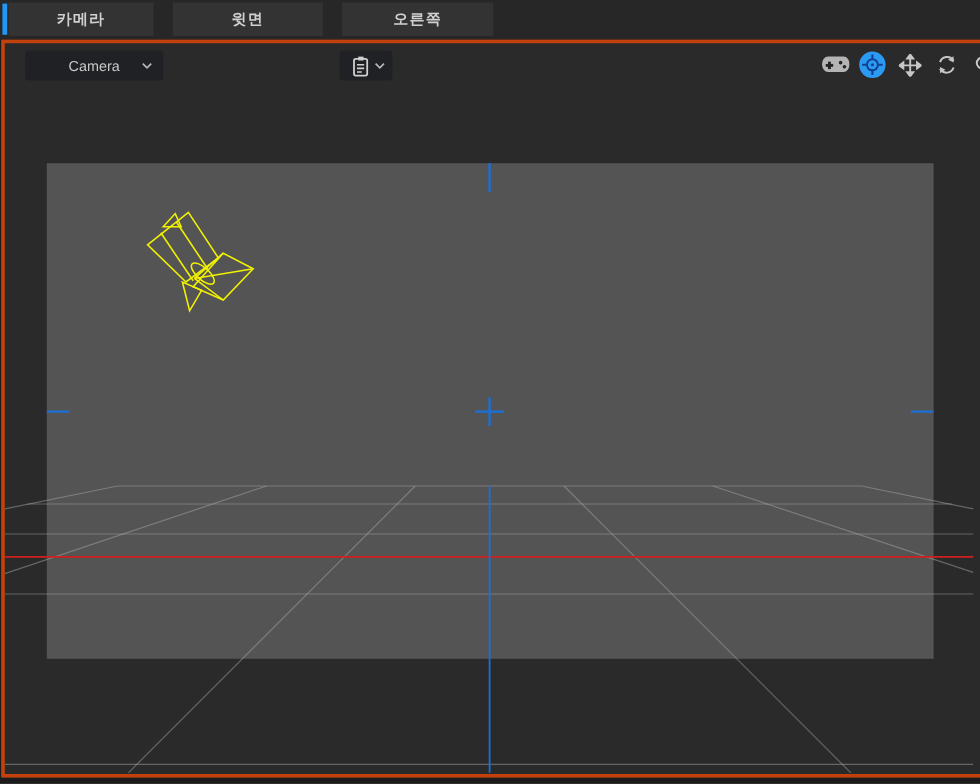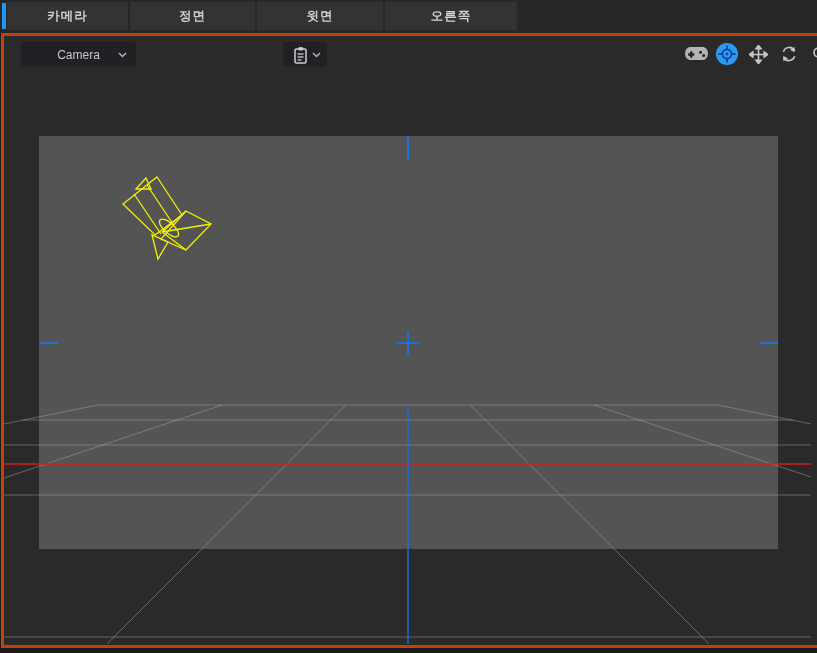--- a/index.html
+++ b/index.html
@@ -14,21 +14,21 @@
   .tabbar{
     position:absolute;left:0;top:0;width:817px;height:33px;
     background:#272727;
   }
   .tab-accent{
     position:absolute;left:2px;top:3px;width:4px;height:26px;
     background:var(--accent,#2196f3);
   }
   .tabs{
     position:absolute;left:7px;top:2px;height:28px;
-    display:flex;gap:2px;
+    display:flex;gap:16px;
   }
   .tab{
     background:#333333;color:#d0d0d0;
     font-size:12.5px;font-weight:600;letter-spacing:1px;
     display:flex;align-items:center;justify-content:center;
     height:28px;cursor:default;
   }
   .tab:nth-child(1){width:121px;}
   .tab:nth-child(2){width:125px;}
   .tab:nth-child(3){width:126px;text-align:right;}
@@ -58,21 +58,20 @@
   .viewport{position:absolute;left:0;top:0;width:808px;height:609px;}
   svg{display:block;}
 </style>
 </head>
 <body>
 
 <div class="tabbar">
   <div class="tab-accent"></div>
   <div class="tabs">
     <div class="tab">카메라</div>
-    <div class="tab">정면</div>
     <div class="tab">윗면</div>
     <div class="tab">오른쪽</div>
   </div>
 </div>
 
 <div class="widget">
 
   <svg class="viewport" width="808" height="609" viewBox="4 34 808 609">
 
     <rect x="39" y="134" width="739" height="413" fill="#545455"></rect>

